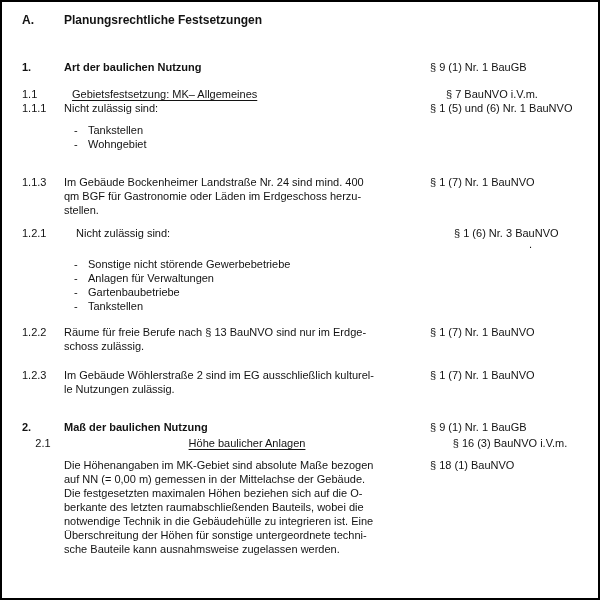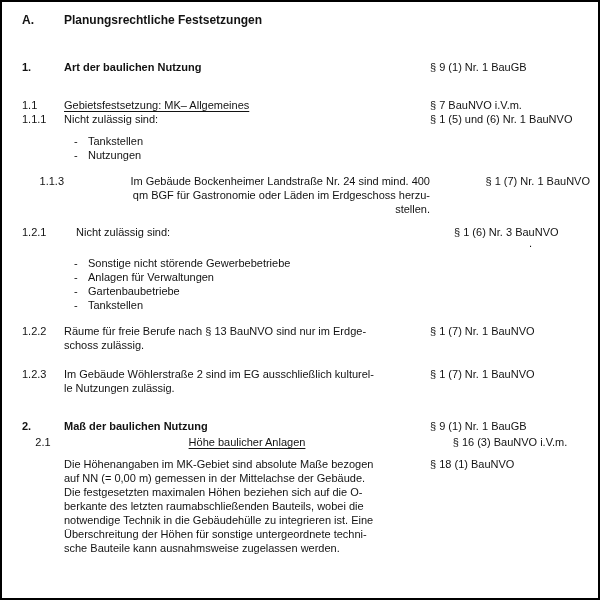--- a/index.html
+++ b/index.html
@@ -26,24 +26,24 @@
   .b { font-weight: bold; }
   .u { text-decoration: underline; text-underline-offset: 2px; }
   .body { white-space: pre-line; }
   .col-ref { white-space: nowrap; }
   .bullet { display: flex; padding-left: 10px; }
   .bullet .dash { width: 14px; flex: 0 0 14px; }
   .stray { margin-left: 75px; line-height: 8px; }
   
   .mt-title { margin-top: 0; }
   .mt-s1    { margin-top: 32px; }
-  .mt-s1_1  { margin-top: 24px; }
+  .mt-s1_1  { margin-top: 13px; gap: 8px; }
   .mt-s1_1_1{ }
   .mt-bl1   { margin-top: 8px; }
-  .mt-s1_1_3{ margin-top: 12px; text-align: right; }
+  .mt-s1_1_3{ margin-top: 24px; }
   .mt-s1_2  { margin-top: 25px; }
   .mt-s1_2_1{ margin-top: 9px; gap: 12px; }
   .mt-bl2   { margin-top: 9px; }
   .mt-s1_2_2{ margin-top: 12px; }
   .mt-s1_2_3{ margin-top: 15px; }
   .mt-s2    { margin-top: 24px; }
   .mt-s2_1  { margin-top: 2px; text-align: center; }
   .mt-para  { margin-top: 8px; }
 </style>
 </head>
@@ -77,21 +77,21 @@
 
   <div class="row mt-bl1">
     <div></div>
     <div>
       <div class="bullet">
         <span class="dash">-</span>
         <span>Tankstellen</span>
       </div>
       <div class="bullet">
         <span class="dash">-</span>
-        <span>Nutzungen</span>
+        <span>Wohngebiet</span>
       </div>
     </div>
     <div class="col-ref"></div>
   </div>
 
   <div class="row mt-s1_1_3">
     <div>1.1.3</div>
     <div class="body">Im Gebäude Bockenheimer Landstraße Nr. 24 sind mind. 400
 qm BGF für Gastronomie oder Läden im Erdgeschoss herzu-
 stellen.</div>

